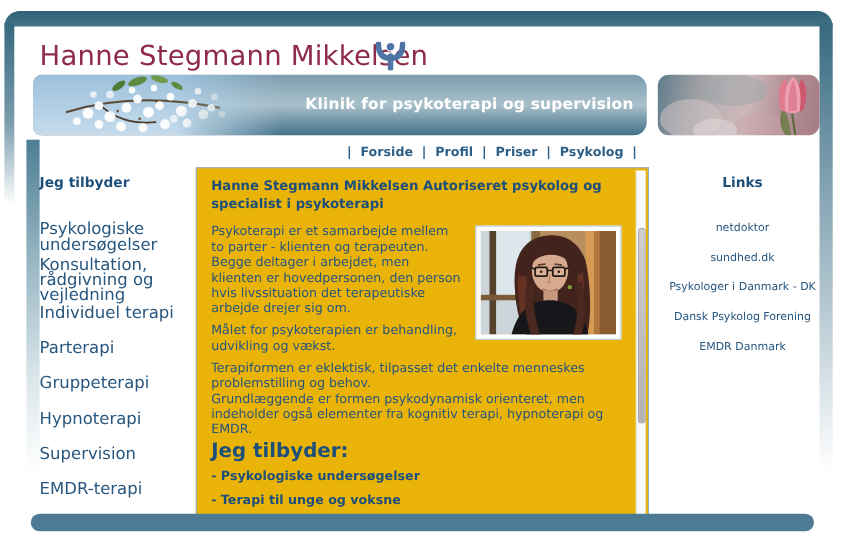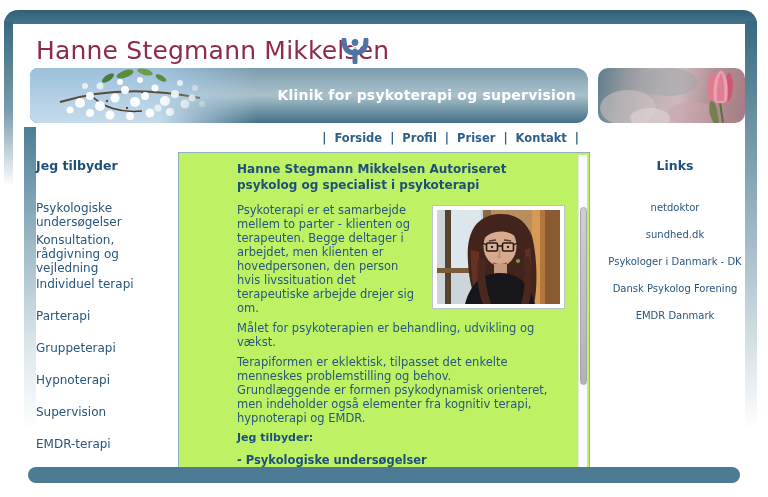--- a/index.html
+++ b/index.html
@@ -36,30 +36,30 @@
 
   
   .nav { position:absolute; left:178px; top:131px; width:405px; text-align:right;
          font-size:11.5px; font-weight:bold; color:#2d6089; }
   .nav span { margin:0 4px; }
   .nav .nav-link { cursor:pointer; }
 
   
   .sidebar { position:absolute; left:36px; top:158px; width:138px; color:#27567e; }
   .side-heading { font-size:12.5px; font-weight:bold; color:#1d4f7b; margin-bottom:28px; }
-  .side-item { font-size:12px; line-height:14px; min-height:30px; margin-bottom:2px; cursor:pointer; }
+  .side-item { font-size:15px; line-height:14px; min-height:30px; margin-bottom:2px; cursor:pointer; }
 
   
   .content-box { position:absolute; left:178px; top:152px; width:412px; height:330px;
-                 background:#bef264; border:1px solid #8fb2c3; overflow:hidden;padding-left:45px; }
+                 background:#eab308; border:1px solid #8fb2c3; overflow:hidden; }
   .content-inner { position:relative; padding:8px 24px 0 13px; color:#27567e;
                    font-size:11.5px; line-height:14px; }
   .content-heading { font-size:12px; line-height:16px; font-weight:bold; color:#1d4f7b; margin-bottom:10px; }
   .content-inner p { margin-bottom:6px; white-space:pre-line; }
-  .offer-heading { font-size:11px; font-weight:bold; color:#1d4f7b; margin:0 0 8px 0; }
+  .offer-heading { font-size:18px; font-weight:bold; color:#1d4f7b; margin:0 0 8px 0; }
   .offer-item { font-weight:bold; color:#1d4f7b; margin-bottom:8px; line-height:14px; }
 
   .photo-frame { float:right; width:133px; height:104px; margin:2px 0 2px 12px;
                  border:1px solid #b9c5cc; background:#ffffff; padding:4px; }
 
   .scroll-track { position:absolute; right:2px; top:2px; bottom:2px; width:9px;
                   background:#fafafa; border-left:1px solid #e6e6e6; }
   .scroll-thumb { position:absolute; left:1px; top:52px; width:7px; height:178px;
                   background:linear-gradient(180deg,#cfcfcf,#b2b2b2);
                   border:1px solid #a8a8a8; border-radius:4px; cursor:grab; }
@@ -162,21 +162,21 @@
       <path d="M125,55 C124,48 123,42 122,34" stroke="#5d6b3f" stroke-width="2" fill="none"></path>
       <path d="M116,55 C110,46 110,38 114,30 C119,38 120,46 121,55 Z" fill="#6e7b49" opacity="0.9"></path>
       <path d="M112,32 C108,20 110,8 116,4 C119,10 120,22 119,32 C117,34 114,34 112,32 Z" fill="#e2798d"></path>
       <path d="M132,32 C136,22 136,10 131,4 C127,9 125,20 126,31 C128,34 130,34 132,32 Z" fill="#cf5770"></path>
       <path d="M116,33 C114,18 117,6 123,2 C129,6 131,18 129,33 C125,36 120,36 116,33 Z" fill="#ec9fae"></path>
       <path d="M119,33 C118,22 120,10 123,5 C126,10 127,22 126,33 Z" fill="#e07f93"></path>
     </svg>
   </div>
 
   <div class="nav">
-    <span>|</span><span class="nav-link">Forside</span><span>|</span><span class="nav-link">Profil</span><span>|</span><span class="nav-link">Priser</span><span>|</span><span class="nav-link">Kontakt</span><span>|</span>
+    <span>|</span><span class="nav-link">Forside</span><span>|</span><span class="nav-link">Profil</span><span>|</span><span class="nav-link">Priser</span><span>|</span><span class="nav-link">Psykolog</span><span>|</span>
   </div>
 
   <div class="sidebar">
     <div class="side-heading">Jeg tilbyder</div>
     <div class="side-item">Psykologiske undersøgelser</div>
     <div class="side-item">Konsultation, rådgivning og vejledning</div>
     <div class="side-item">Individuel terapi</div>
     <div class="side-item">Parterapi</div>
     <div class="side-item">Gruppeterapi</div>
     <div class="side-item">Hypnoterapi</div>

